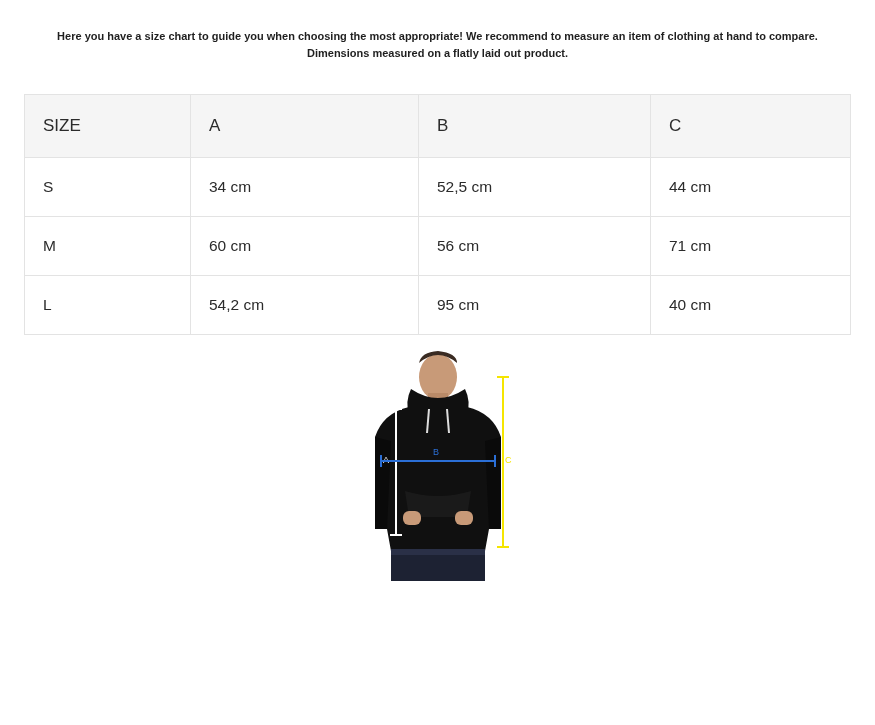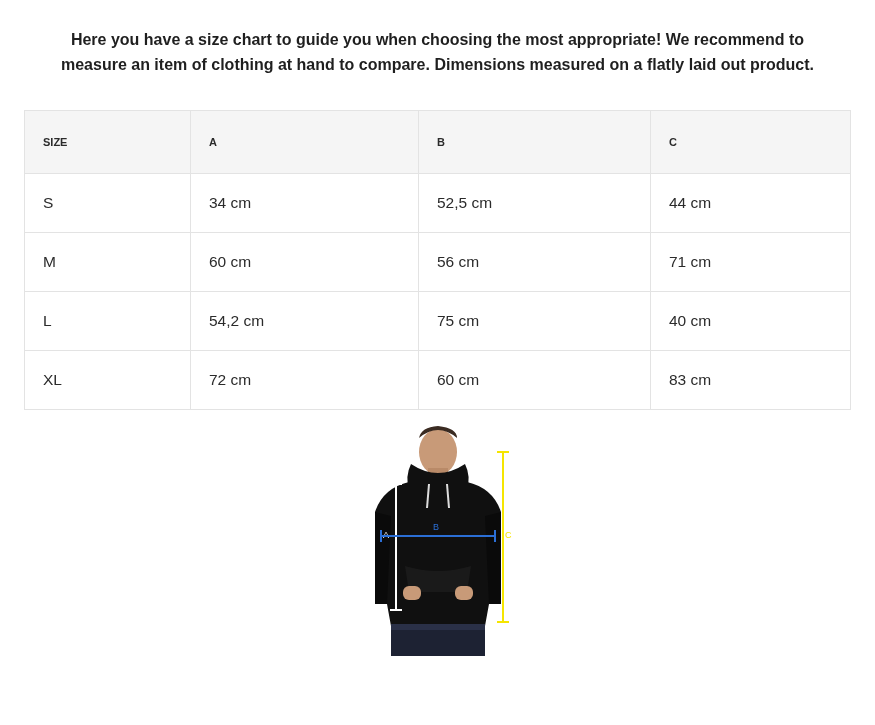--- a/index.html
+++ b/index.html
@@ -23,21 +23,21 @@
     text-align: center;
     font-size: 25px;
     font-weight: 400;
     letter-spacing: 0.4px;
     color: #2f2f2f;
     padding-top: 24px;
     margin: 0;
   }
   .intro {
     text-align: center;
-    font-size: 16px;
+    font-size: 11px;
     font-weight: bold;
     line-height: 1.55;
     color: #1f1f1f;
     margin: 28px auto 0 auto;
     width: 800px;
   }
   table.size-table {
     border-collapse: collapse;
     width: 826px;
     margin: 32px auto 0 auto;
@@ -47,24 +47,24 @@
   table.size-table td {
     border: 1px solid #e3e3e3;
     text-align: left;
     font-size: 15.5px;
     color: #2b2b2b;
     padding: 0 0 0 18px;
     height: 58px;
     vertical-align: middle;
   }
   table.size-table th {
-    font-weight: bold;
+    font-weight: normal;
     background: #f5f5f5;
     height: 62px;
-    font-size: 11px;
+    font-size: 17px;
   }
   table.size-table thead tr {
     background: #f5f5f5;
   }
   table.size-table col.c-size { width: 166px; }
   table.size-table col.c-a { width: 228px; }
   table.size-table col.c-b { width: 232px; }
   table.size-table col.c-c { width: 200px; }
 
   .figure-wrap {
@@ -114,28 +114,22 @@
       </tr>
       <tr>
         <td>M</td>
         <td>60 cm</td>
         <td>56 cm</td>
         <td>71 cm</td>
       </tr>
       <tr>
         <td>L</td>
         <td>54,2 cm</td>
-        <td>75 cm</td>
+        <td>95 cm</td>
         <td>40 cm</td>
-      </tr>
-      <tr>
-        <td>XL</td>
-        <td>72 cm</td>
-        <td>60 cm</td>
-        <td>83 cm</td>
       </tr>
     </tbody>
   </table>
 
   <div class="figure-wrap">
     <svg class="figure" viewBox="0 0 210 230">
 
       <ellipse cx="105" cy="26" rx="19" ry="23" fill="#c89a78"></ellipse>
       <path d="M86 12 Q105 -4 124 12 Q124 2 105 0 Q88 1 86 12 Z" fill="#3a2b22"></path>
 

